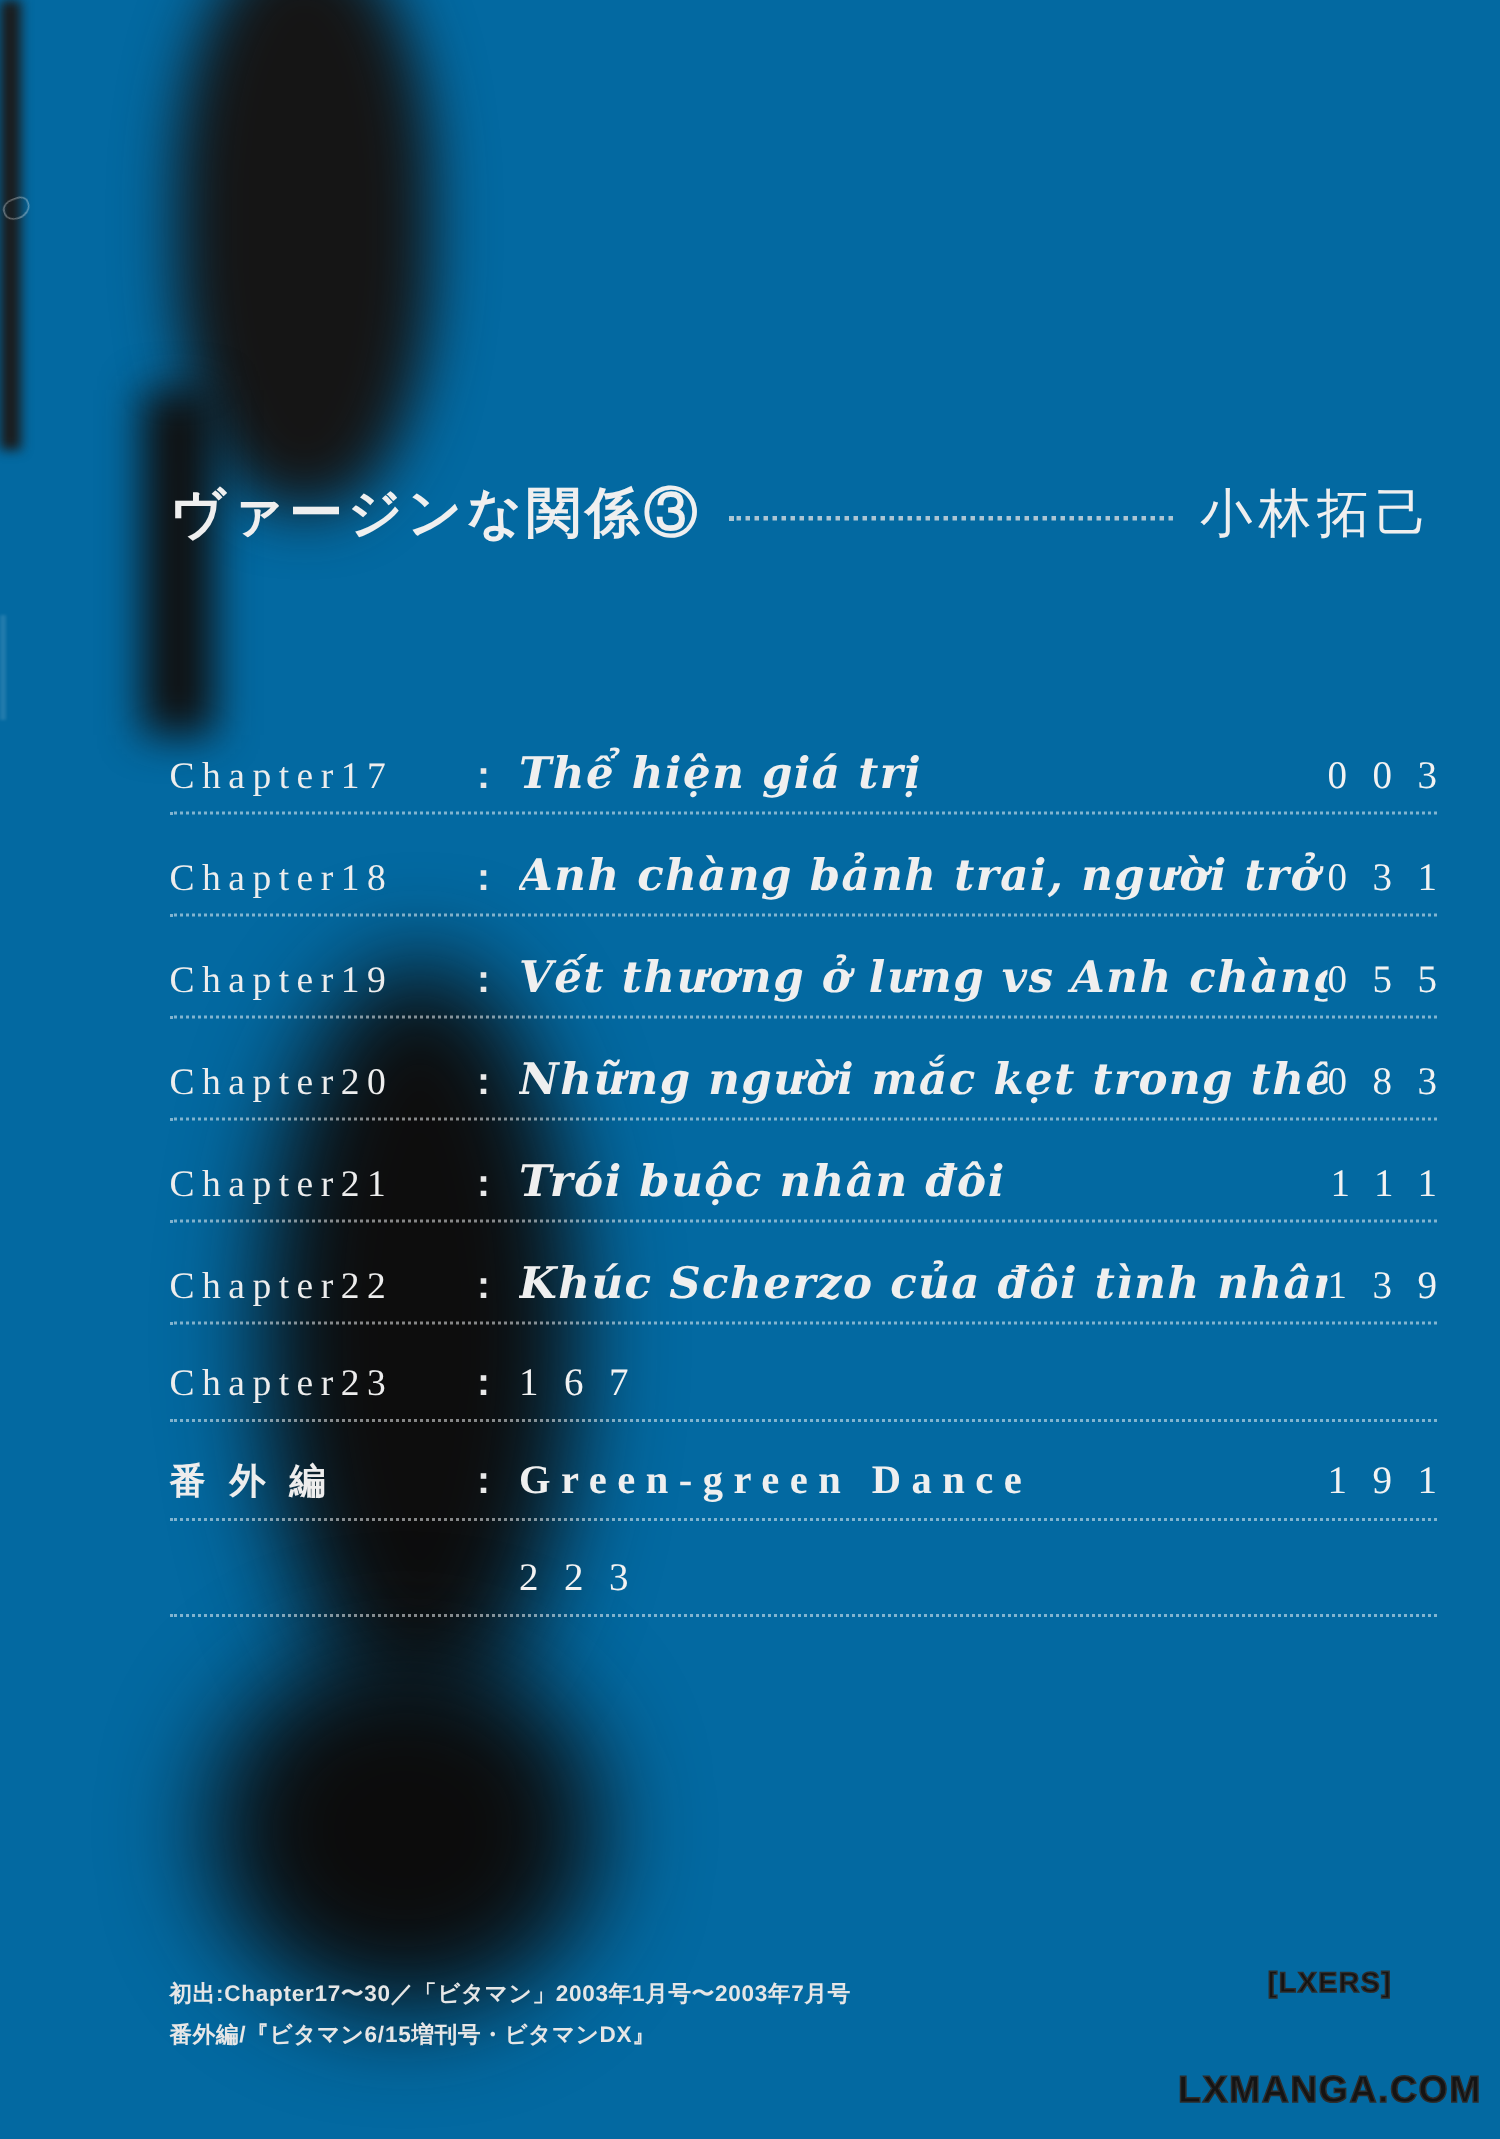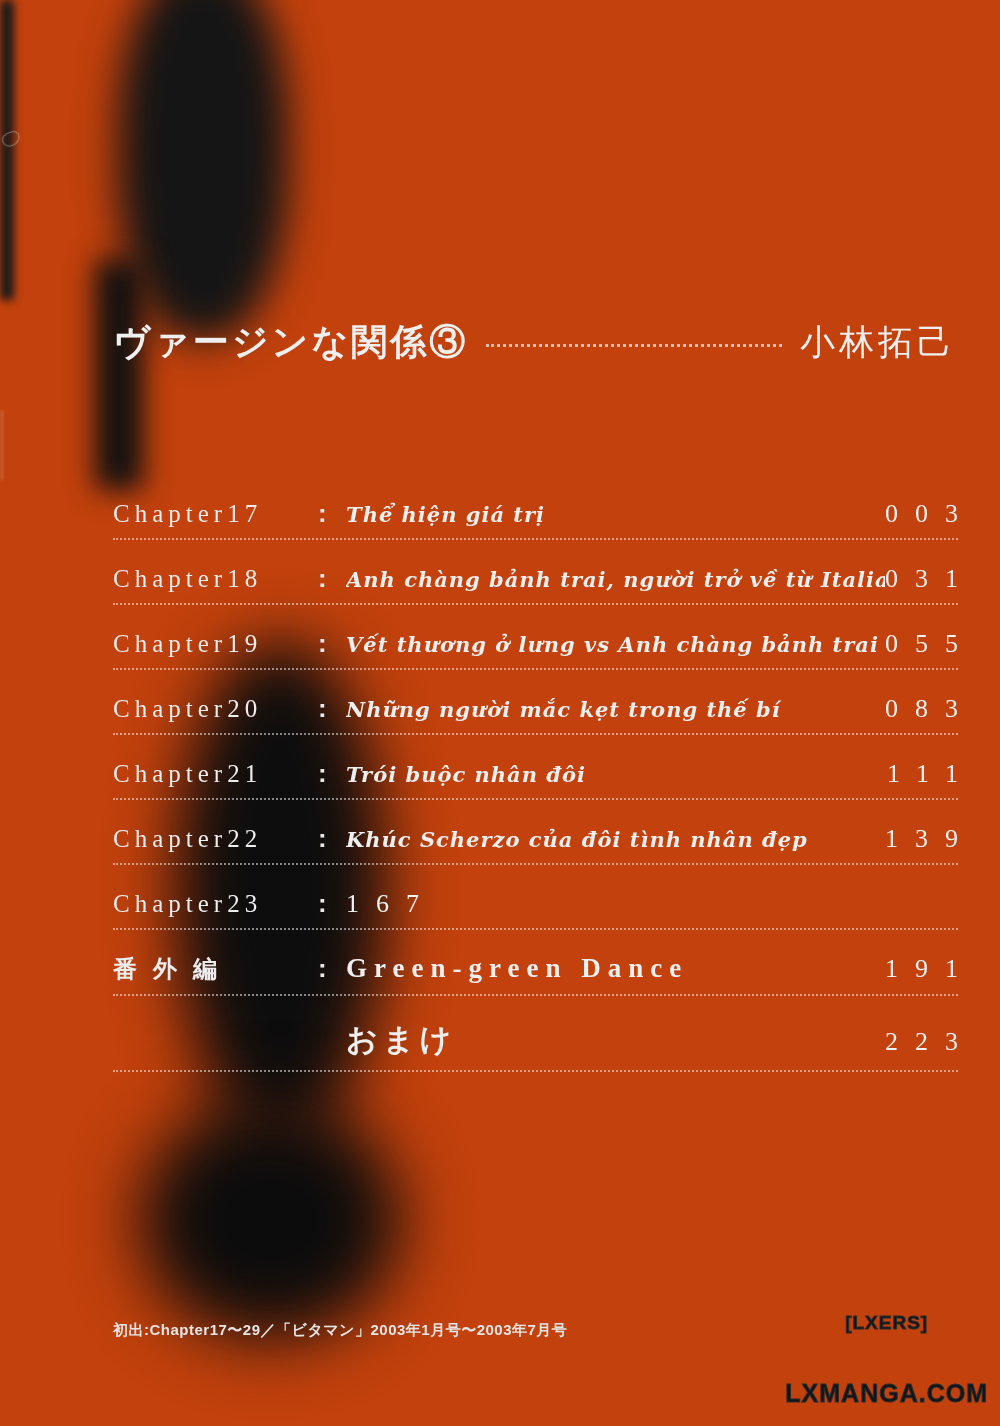--- a/index.html
+++ b/index.html
@@ -1,19 +1,19 @@
 <!DOCTYPE html>
 <html><head>
 <meta charset="utf-8">
 <style>
   html,body{margin:0;padding:0;background:#000;}
   .page{
     position:relative;
     width:1000px;height:1426px;
-    background:#c2410c;
+    background:#0369a1;
     overflow:hidden;
     font-family:"Liberation Sans", sans-serif;
     color:#efefef;
   }
   
   .bg-shape{position:absolute;pointer-events:none;}
   .bg-spine{left:0;top:0;width:14px;height:300px;background:#1b1b1b;filter:blur(4px);}
   .bg-glyph-top{left:118px;top:-40px;width:170px;height:380px;background:#151515;border-radius:45%;filter:blur(20px);}
   .bg-glyph-mid{left:95px;top:260px;width:48px;height:230px;background:#101010;filter:blur(14px);}
   .bg-figure{left:175px;top:640px;width:210px;height:500px;background:#0d0d0d;border-radius:50%;filter:blur(32px);}
@@ -39,21 +39,21 @@
     border-bottom:2px dotted rgba(255,255,255,.5);
   }
   .ch-label{
     width:205px;flex:0 0 205px;
     font-family:"Liberation Serif", serif;
     font-size:25px;letter-spacing:5px;color:#ededed;white-space:nowrap;
   }
   .ch-label.gothic{font-family:"Liberation Sans", sans-serif;font-weight:bold;font-size:24px;letter-spacing:16px;}
   .ch-colon{flex:0 0 28px;font-size:26px;font-weight:bold;color:#e8e8e8;}
   .ch-title{flex:1;white-space:nowrap;overflow:hidden;}
-  .ch-title.script{font-family:"DejaVu Serif", serif;font-style:italic;font-weight:600;font-size:21px;letter-spacing:1px;}
+  .ch-title.script{font-family:"DejaVu Serif", serif;font-style:italic;font-weight:600;font-size:29px;letter-spacing:1px;}
   .ch-title.latin{font-family:"Liberation Serif", serif;font-weight:600;font-size:27px;letter-spacing:7px;}
   .ch-title.gothic{font-family:"Liberation Serif", serif;font-weight:bold;font-size:31px;letter-spacing:5px;}
   .ch-page{
     flex:0 0 auto;text-align:right;
     font-family:"Liberation Serif", serif;
     font-size:26px;letter-spacing:17px;margin-right:-17px;color:#f2f2f2;white-space:nowrap;
   }
 
   
   .footer{
@@ -162,29 +162,29 @@
         <span class="ch-colon">:</span>
         <span class="ch-title latin">Green-green Dance</span>
         <span class="ch-page">191</span>
       </div>
     </div>
 
     <div class="row">
       <div class="rowline">
         <span class="ch-label"></span>
         <span class="ch-colon"></span>
-        <span class="ch-title gothic">おまけ</span>
         <span class="ch-page">223</span>
       </div>
     </div>
 
   </div>
 
   <div class="footer">
-    <div>初出:Chapter17〜29／「ビタマン」2003年1月号〜2003年7月号</div>
+    <div>初出:Chapter17〜30／「ビタマン」2003年1月号〜2003年7月号</div>
+    <div>番外編/『ビタマン6/15増刊号・ビタマンDX』</div>
   </div>
 
   <div class="watermark">
     <div class="wm1">[LXERS]</div>
     <div class="wm2">LXMANGA.COM</div>
   </div>
 
 </div>
 
 </body></html>

